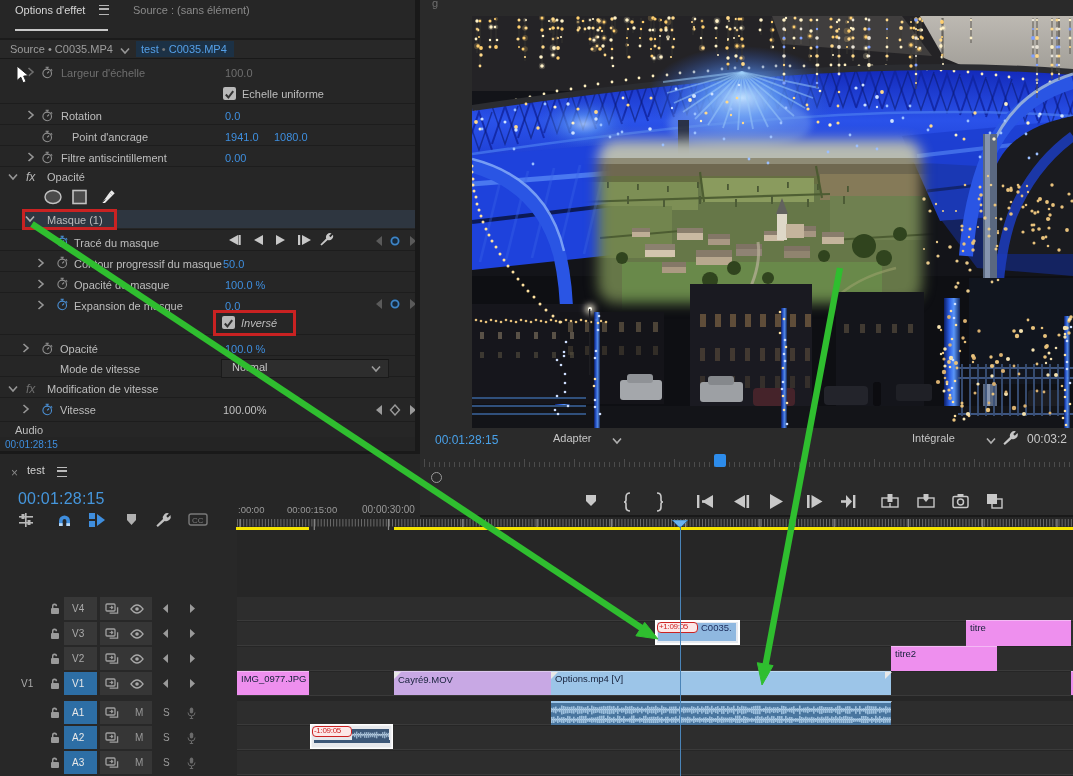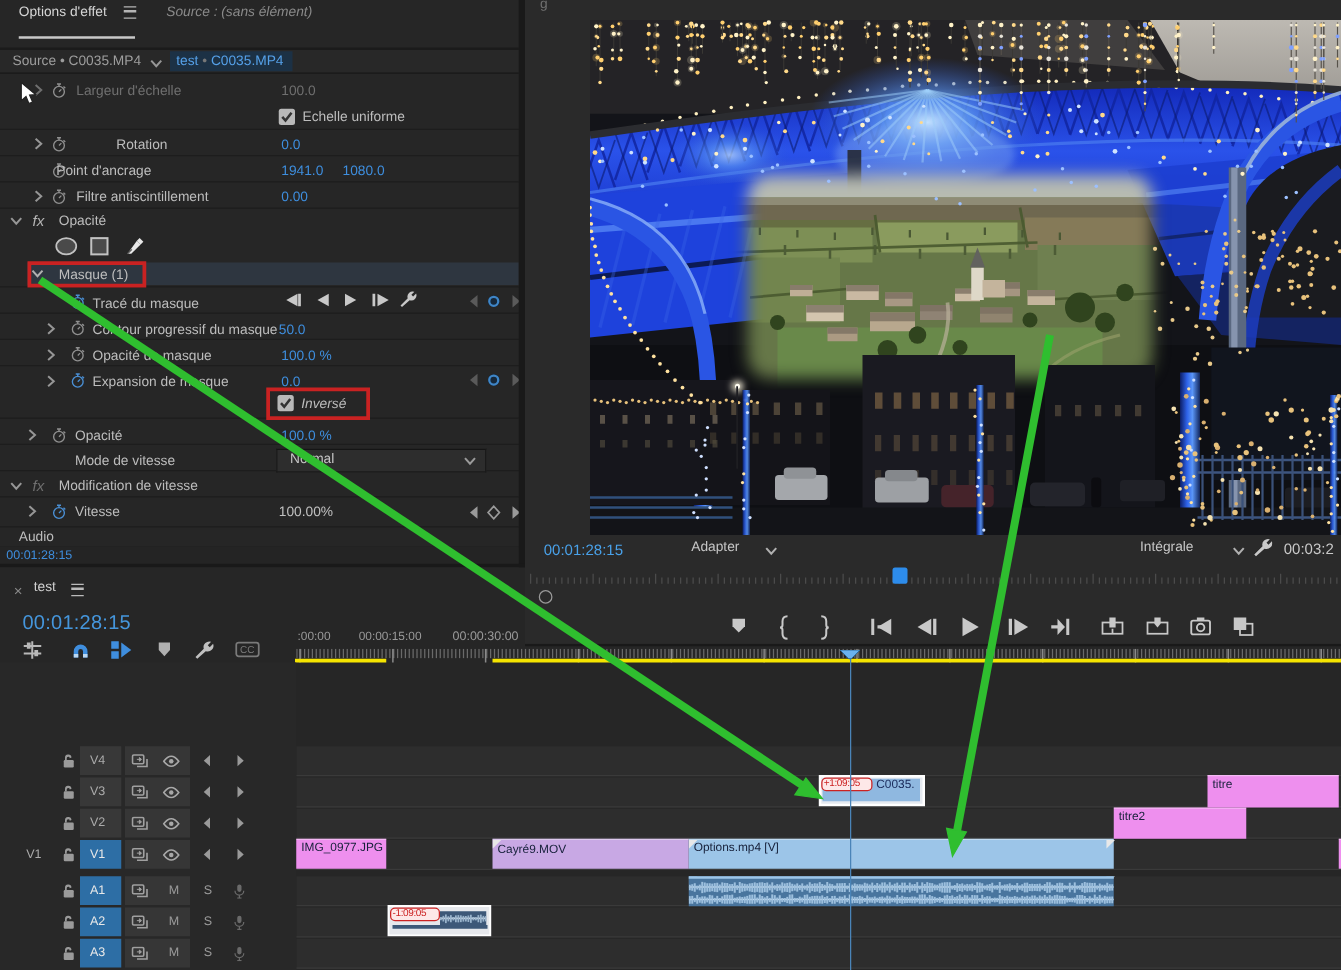--- a/index.html
+++ b/index.html
@@ -10,21 +10,21 @@
 .sep{position:absolute;height:1px;background:#1d1d1d;left:0;width:415px}
 </style></head><body>
 <div id="root">
 <div class="ab" style="left:0;top:0;width:415px;height:452px;background:#262626">
       <div class="ab" style="left:0;top:0;width:415px;height:38px;background:#262626"></div>
       <div class="ab t" style="left:15px;top:4px;color:#d6d6d6">Options d'effet</div>
       <div class="ab" style="left:99px;top:5px;width:10px;height:8px;border-top:1.4px solid #b5b5b5;border-bottom:1.4px solid #b5b5b5">
         <div style="margin-top:2.4px;height:1.4px;background:#b5b5b5"></div>
       </div>
       <div class="ab" style="left:15px;top:29px;width:93px;height:1.6px;background:#c8c8c8"></div>
-      <div class="ab t dim" style="left:133px;top:4px;font-style:italic;">Source : (sans élément)</div>
+      <div class="ab t dim" style="left:133px;top:4px;">Source : (sans élément)</div>
       <div class="ab" style="left:0;top:38px;width:415px;height:2px;background:#1b1b1b"></div>
       <div class="ab" style="left:0;top:40px;width:415px;height:18px;background:#282828"></div>
       <div class="ab t dim" style="left:10px;top:43px;color:#9d9d9d">Source • C0035.MP4</div>
       <svg class="ab" style="left:120px;top:47px" width="10" height="8" viewBox="0 0 10 8">
         <path d="M1 1.5l4 4.5 4-4.5" fill="none" stroke="#969696" stroke-width="1.6"></path>
       </svg>
       <div class="ab" style="left:136px;top:41px;width:98px;height:16px;background:#1c3145"></div>
       <div class="ab t" style="left:141px;top:43px;"><span style="color:#55a0e8">test</span> <span style="color:#777">•</span> <span style="color:#55a0e8">C0035.MP4</span></div>
       <div class="ab" style="left:0;top:58px;width:415px;height:1px;background:#191919"></div>
       <div class="sep" style="top:103px"></div>
@@ -58,29 +58,29 @@
       <div class="ab t" style="left:242px;top:88px;">Echelle uniforme</div>
       <svg class="ab" style="left:27px;top:110px" width="8" height="10" viewBox="0 0 8 10">
         <path d="M1.5 1l4.5 4-4.5 4" fill="none" stroke="#969696" stroke-width="1.6"></path>
       </svg>
       <svg class="ab" style="left:41px;top:109px" width="13" height="13" viewBox="0 0 13 13">
         <g fill="none" stroke="#8f8f8f" stroke-width="1.1">
           <circle cx="6.2" cy="7.4" r="4.3"></circle>
           <path d="M4.6 1.2h3.2M6.2 1.4v1.8M9.8 3.2l1.4 1.4M6.2 7.4l1.9-1.9"></path>
         </g>
       </svg>
-      <div class="ab t" style="left:61px;top:110px;margin-left:32px;">Rotation</div>
+      <div class="ab t" style="left:61px;top:110px;">Rotation</div>
       <div class="ab t bl" style="left:225px;top:110px;">0.0</div>
       <svg class="ab" style="left:41px;top:130px" width="13" height="13" viewBox="0 0 13 13">
         <g fill="none" stroke="#8f8f8f" stroke-width="1.1">
           <circle cx="6.2" cy="7.4" r="4.3"></circle>
           <path d="M4.6 1.2h3.2M6.2 1.4v1.8M9.8 3.2l1.4 1.4M6.2 7.4l1.9-1.9"></path>
         </g>
       </svg>
-      <div class="ab t" style="left:45px;top:131px;text-align:right;">Point d'ancrage</div>
+      <div class="ab t" style="left:72px;top:131px;text-align:right;">Point d'ancrage</div>
       <div class="ab t bl" style="left:225px;top:131px;">1941.0</div>
       <div class="ab t bl" style="left:274px;top:131px;">1080.0</div>
       <svg class="ab" style="left:27px;top:152px" width="8" height="10" viewBox="0 0 8 10">
         <path d="M1.5 1l4.5 4-4.5 4" fill="none" stroke="#969696" stroke-width="1.6"></path>
       </svg>
       <svg class="ab" style="left:41px;top:151px" width="13" height="13" viewBox="0 0 13 13">
         <g fill="none" stroke="#8f8f8f" stroke-width="1.1">
           <circle cx="6.2" cy="7.4" r="4.3"></circle>
           <path d="M4.6 1.2h3.2M6.2 1.4v1.8M9.8 3.2l1.4 1.4M6.2 7.4l1.9-1.9"></path>
         </g>

